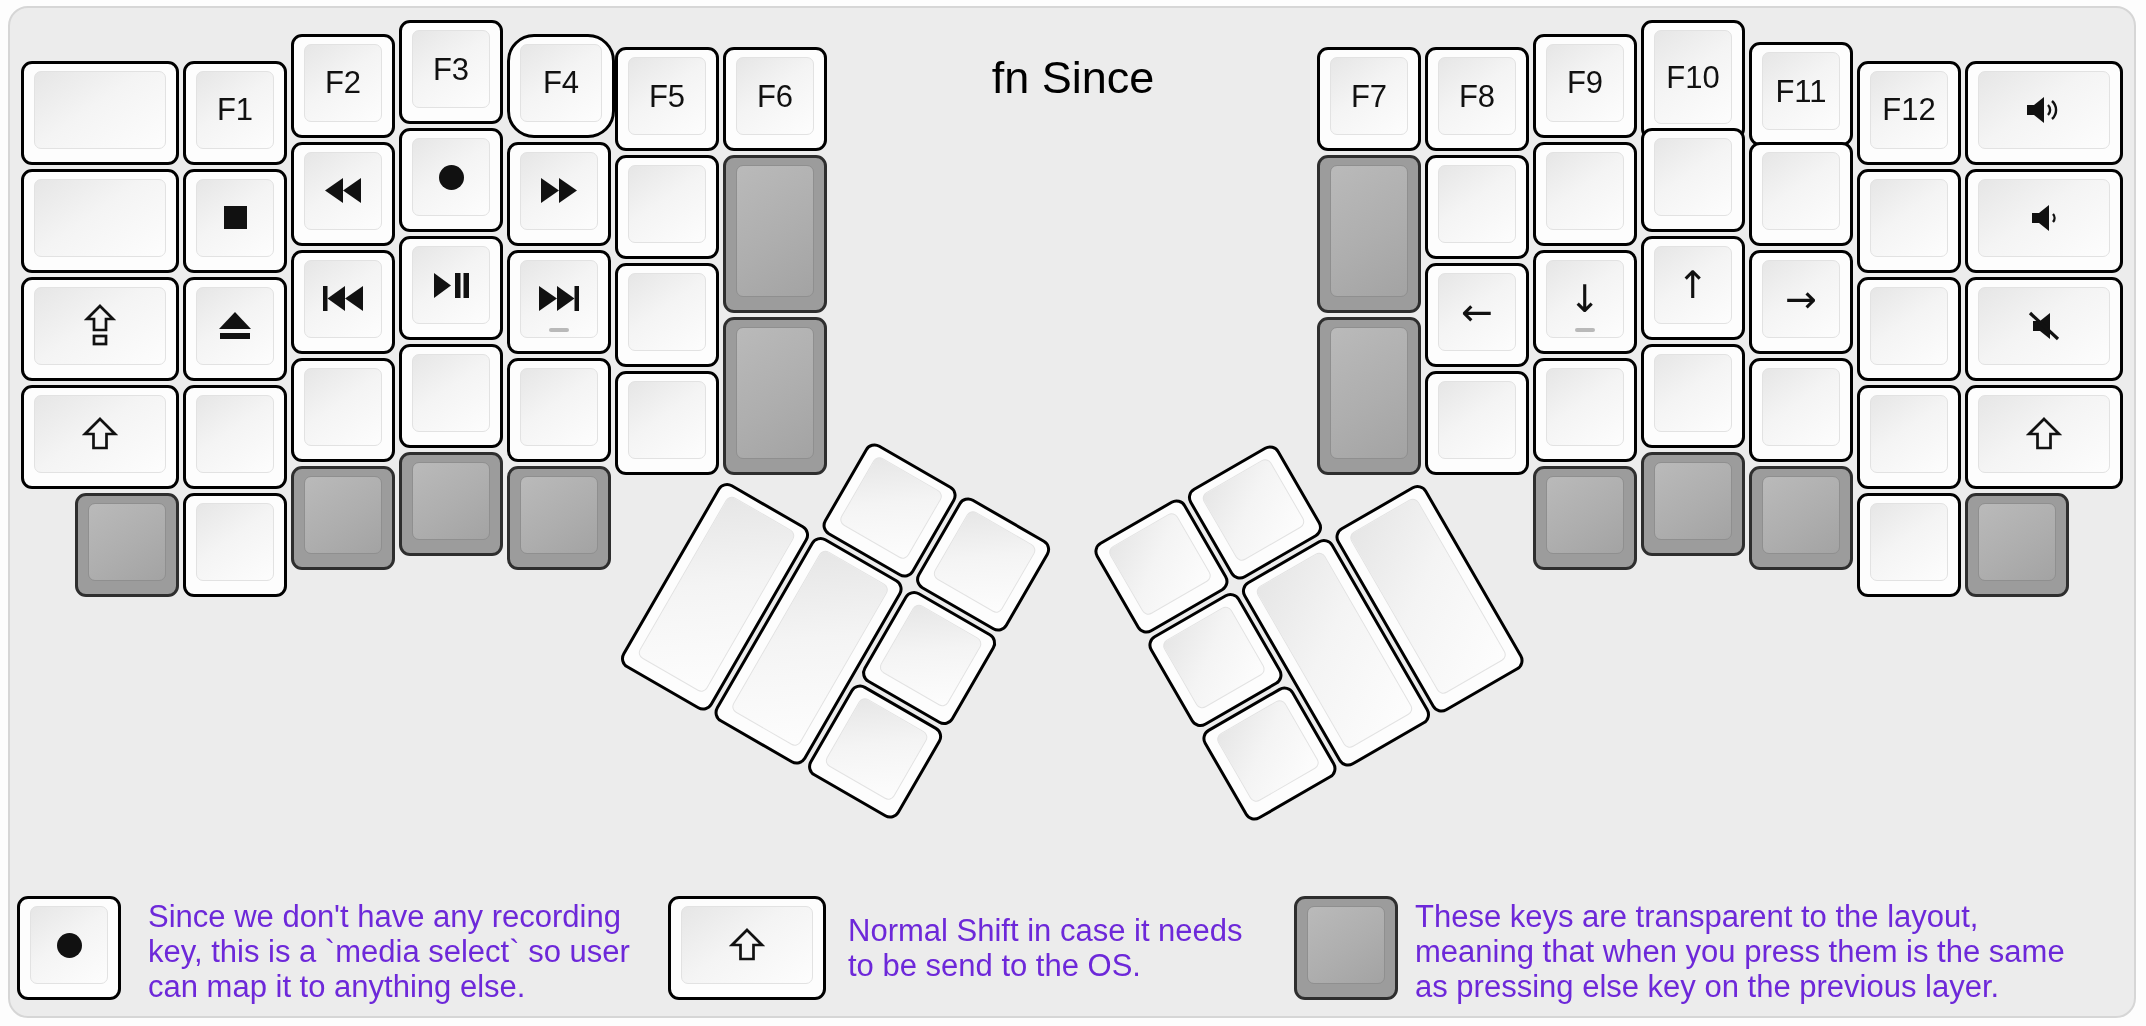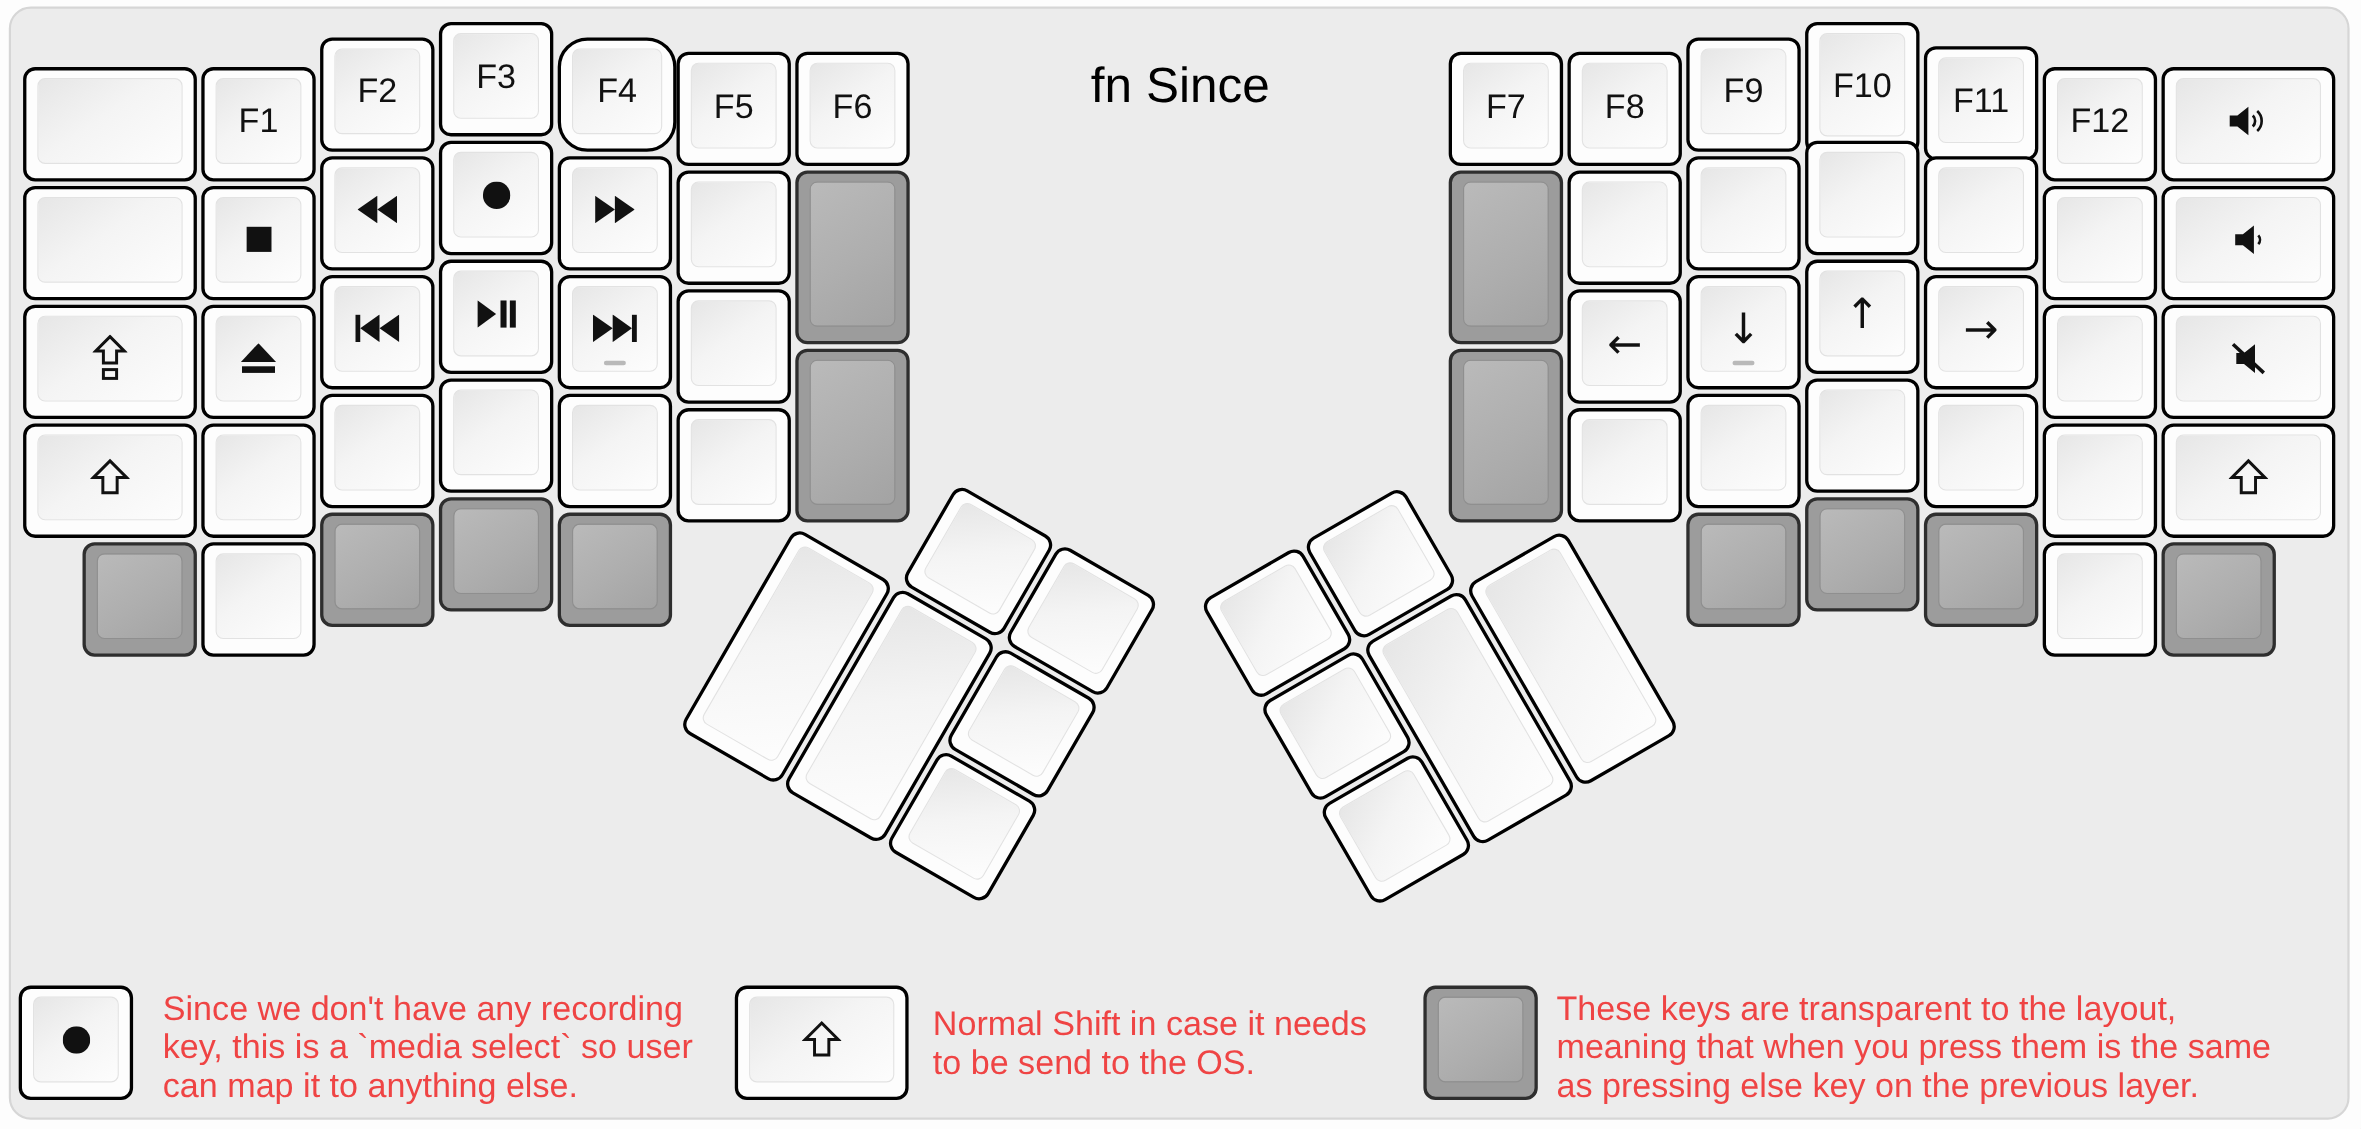--- a/index.html
+++ b/index.html
@@ -21,21 +21,21 @@
   .kicon{display:flex;align-items:center;justify-content:center;line-height:0;}
   .txt-arrow{font-size:38px;color:#111;line-height:1;font-family:"DejaVu Sans",sans-serif;}
   .homing{position:absolute;bottom:5px;left:50%;transform:translateX(-50%);
           width:20px;height:4px;background:#b9b9b9;border-radius:2px;}
   .thumb-cluster{position:absolute;width:0;height:0;transform-origin:0 0;}
   .legend{position:absolute;width:760px;height:128px;}
   .legend-1{left:17px;top:896px;}
   .legend-2{left:668px;top:896px;padding-left:34px;}
   .legend-3{left:1294px;top:896px;}
   .legend-key-slot{position:absolute;left:0;top:0;}
-  .legend-text{position:absolute;top:2px;font-size:31px;line-height:35px;color:#ef4444;white-space:nowrap;}
+  .legend-text{position:absolute;top:2px;font-size:31px;line-height:35px;color:#6d28d9;white-space:nowrap;}
   .legend-1 .legend-text{left:131px;top:3px;}
   .legend-2 .legend-text{left:180px;top:17px;}
   .legend-3 .legend-text{left:121px;top:3px;}
 </style>
 </head>
 <body>
 
 <div class="screen">
   <div class="board"></div>
   <div class="title">fn Since</div>

